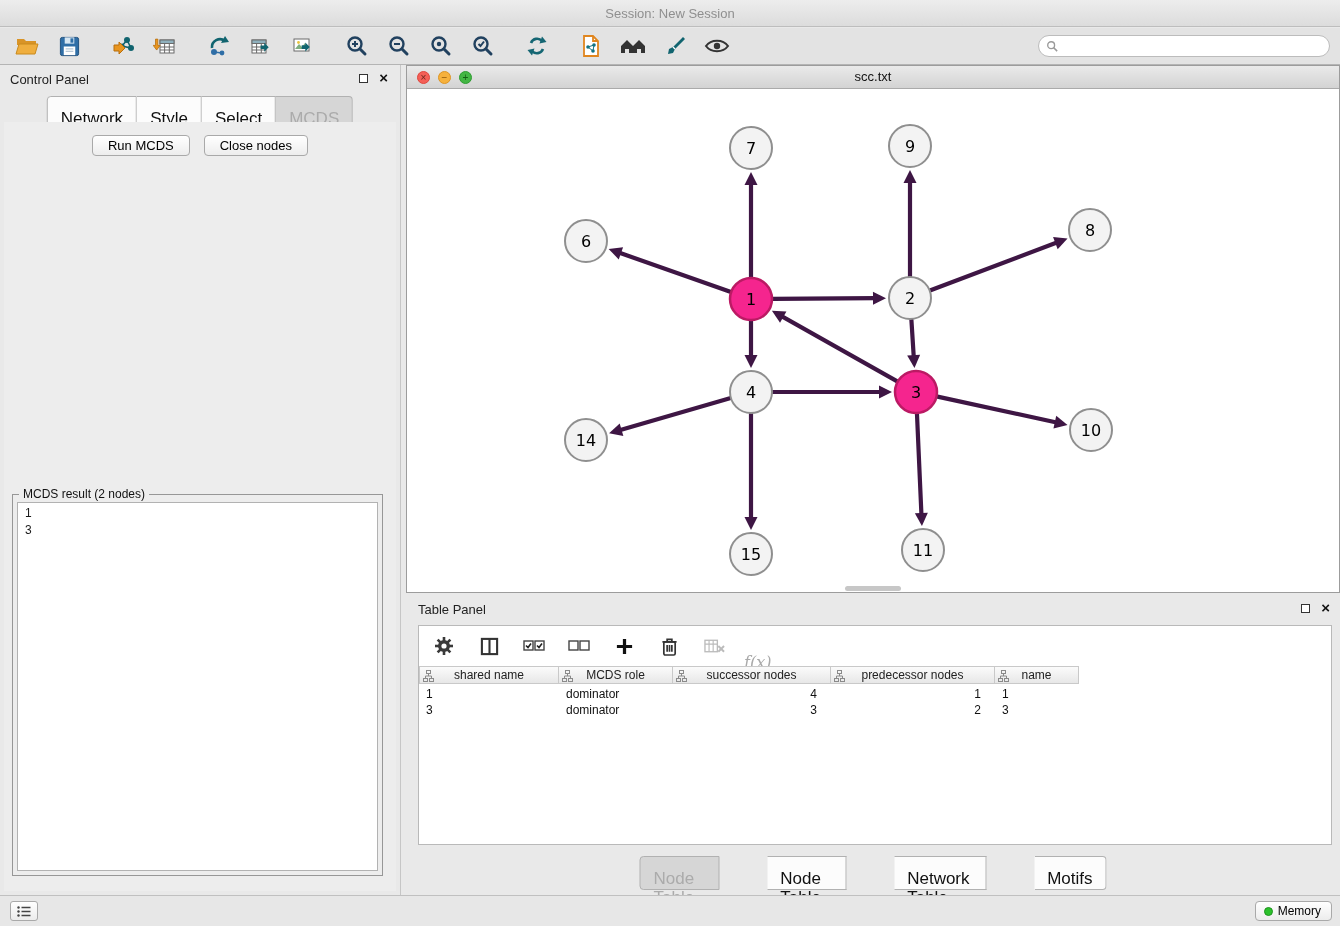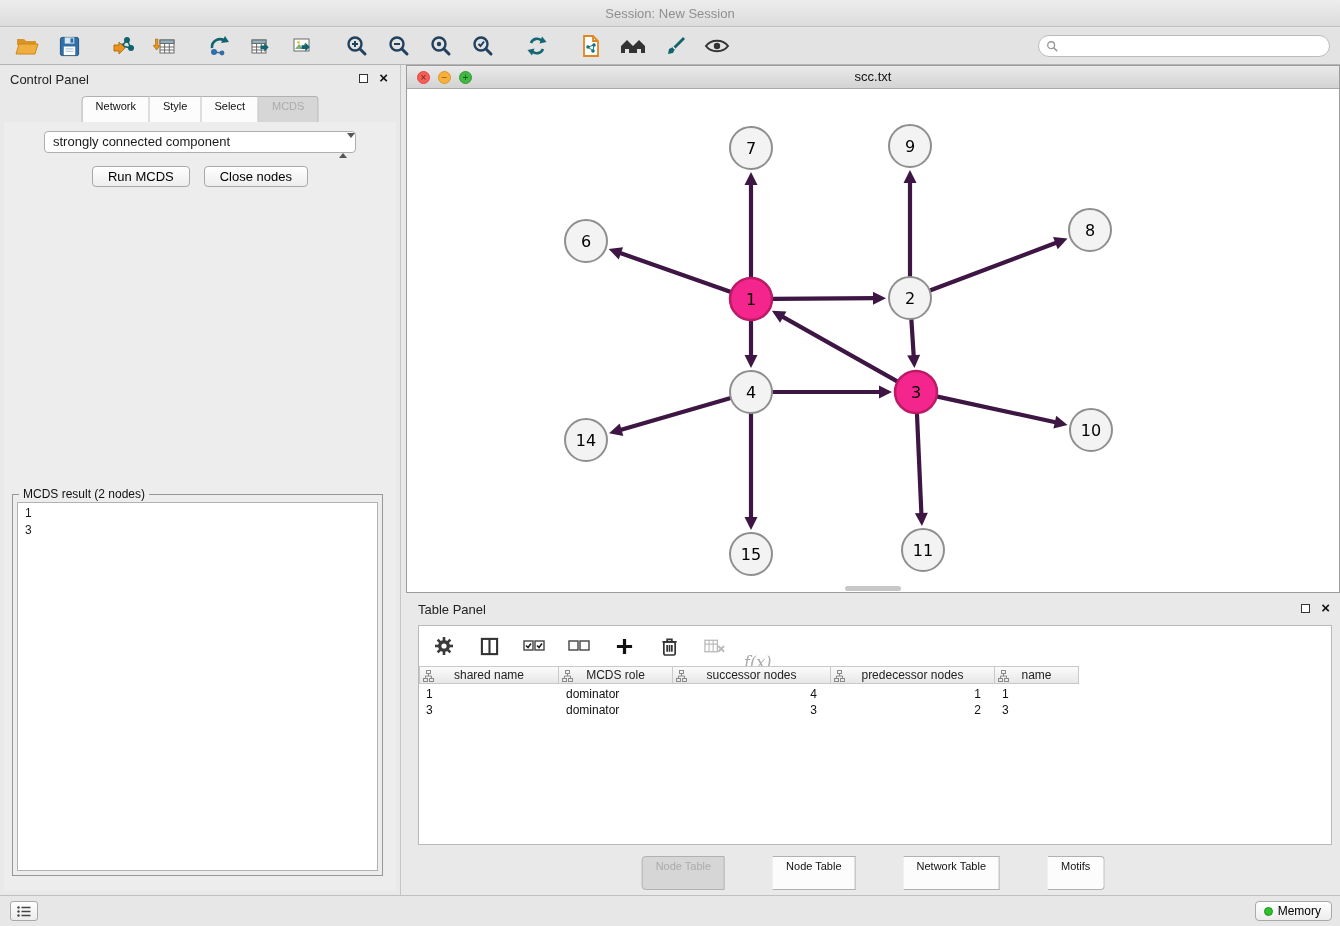--- a/index.html
+++ b/index.html
@@ -20,21 +20,21 @@
   
   .control-panel { position:absolute; left:0; top:65px; width:401px; bottom:31px; background:#e9e9e9; border-right:1px solid #c6c6c6; }
   .panel-header { position:relative; height:28px; }
   .panel-title { position:absolute; left:10px; top:7px; font-size:13px; color:#222; }
   .float-ico { position:absolute; top:9px; width:9px; height:9px; border:1.5px solid #333; background:#fff; }
   .close-ico { position:absolute; top:4px; font-size:15px; font-weight:bold; color:#111; line-height:18px; }
   .cp .float-ico { right:32px; } .cp .close-ico { right:12px; }
 
   .tabs-row { display:flex; }
   .cp-tabs { position:absolute; top:31px; left:50%; transform:translateX(-50%); }
-  .tab { height:34px; line-height:19px; padding:0 13px; font-size:11px; background:#fcfcfc; border:1px solid #b1b1b1; border-left:none; color:#111; }
+  .tab { height:34px; line-height:19px; padding:12px 13px; font-size:17px; background:#fcfcfc; border:1px solid #b1b1b1; border-left:none; color:#111; }
   .tab:first-child { border-left:1px solid #b1b1b1; border-radius:4px 0 0 4px; }
   .tab:last-child { border-radius:0 4px 4px 0; }
   .tab.selected { background:#d6d6d6; color:#ababab; }
 
   .cp-content { position:absolute; top:57px; left:4px; right:4px; bottom:4px; background:#ededed; }
   .opt-label { margin-top:22px; text-align:center; font-size:13px; color:#111; }
   .dropdown { margin:9px auto 0; width:312px; height:22px; background:#fff; border:1px solid #aeaeae; border-radius:4px; position:relative; font-size:13px; line-height:20px; padding-left:8px; }
   .dd-arrows { position:absolute; right:5px; top:4px; width:11px; }
   .dd-arrows .up { width:0; height:0; border-left:4px solid transparent; border-right:4px solid transparent; border-bottom:5px solid #555; margin-bottom:3px; }
   .dd-arrows .down { width:0; height:0; border-left:4px solid transparent; border-right:4px solid transparent; border-top:5px solid #555; }
@@ -241,24 +241,20 @@
     <span class="float-ico"></span>
     <span class="close-ico">×</span>
   </div>
   <div class="tabs-row cp-tabs">
     <div class="tab">Network</div>
     <div class="tab">Style</div>
     <div class="tab">Select</div>
     <div class="tab selected">MCDS</div>
   </div>
   <div class="cp-content">
-    <div class="dropdown">
-      <span>strongly connected component</span>
-      <span class="dd-arrows"><span class="up"></span><span class="down"></span></span>
-    </div>
     <div class="cp-buttons">
       <button class="btn">Run MCDS</button>
       <button class="btn">Close nodes</button>
     </div>
     <div class="result-group">
       <span class="result-title">MCDS result (2 nodes)</span>
       <div class="result-box">1
 3</div>
     </div>
   </div>

